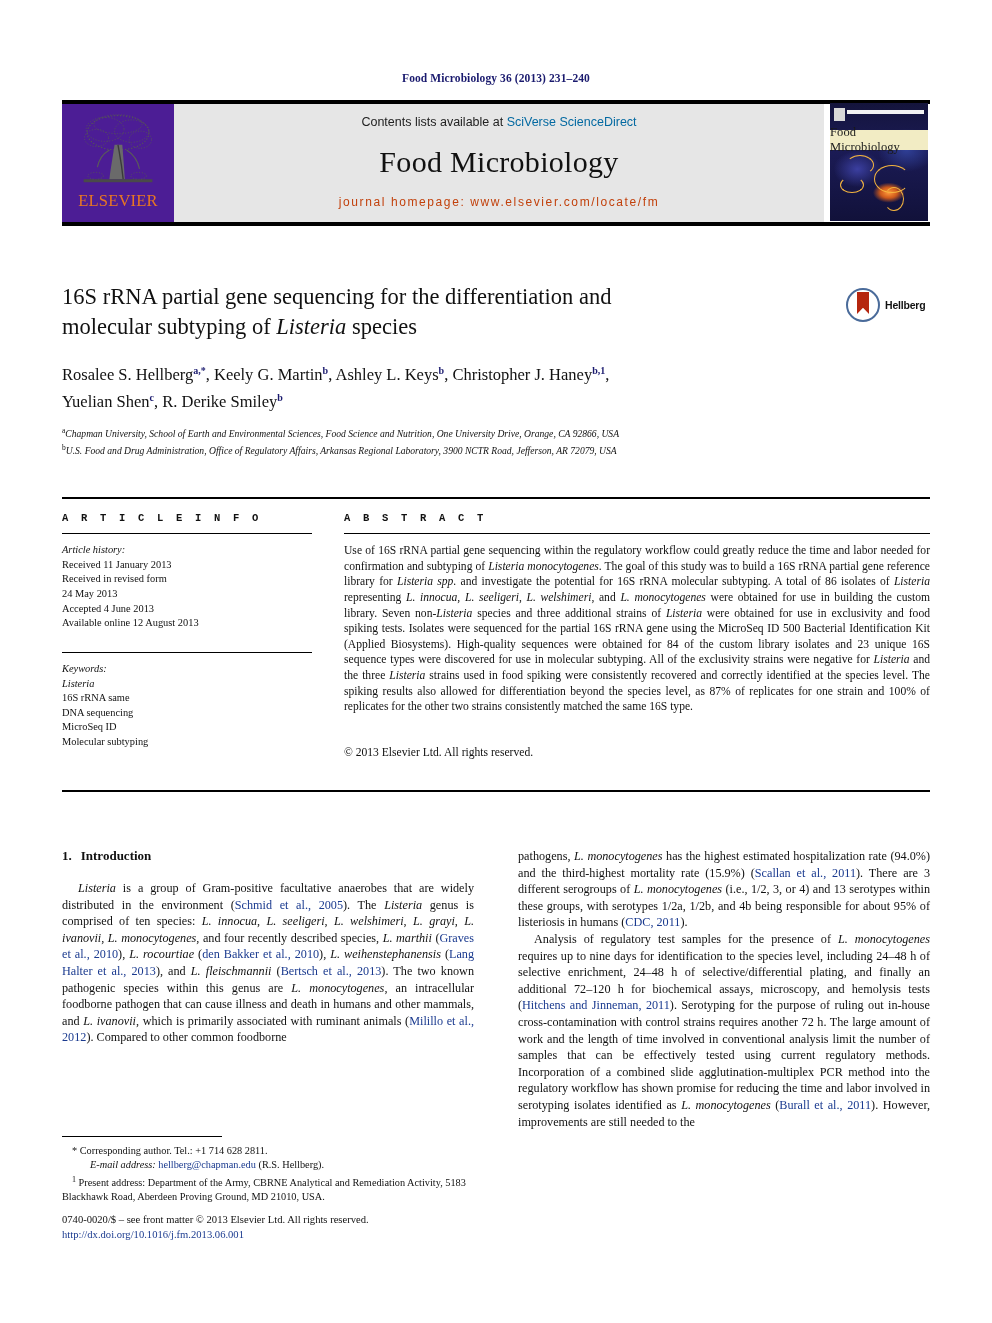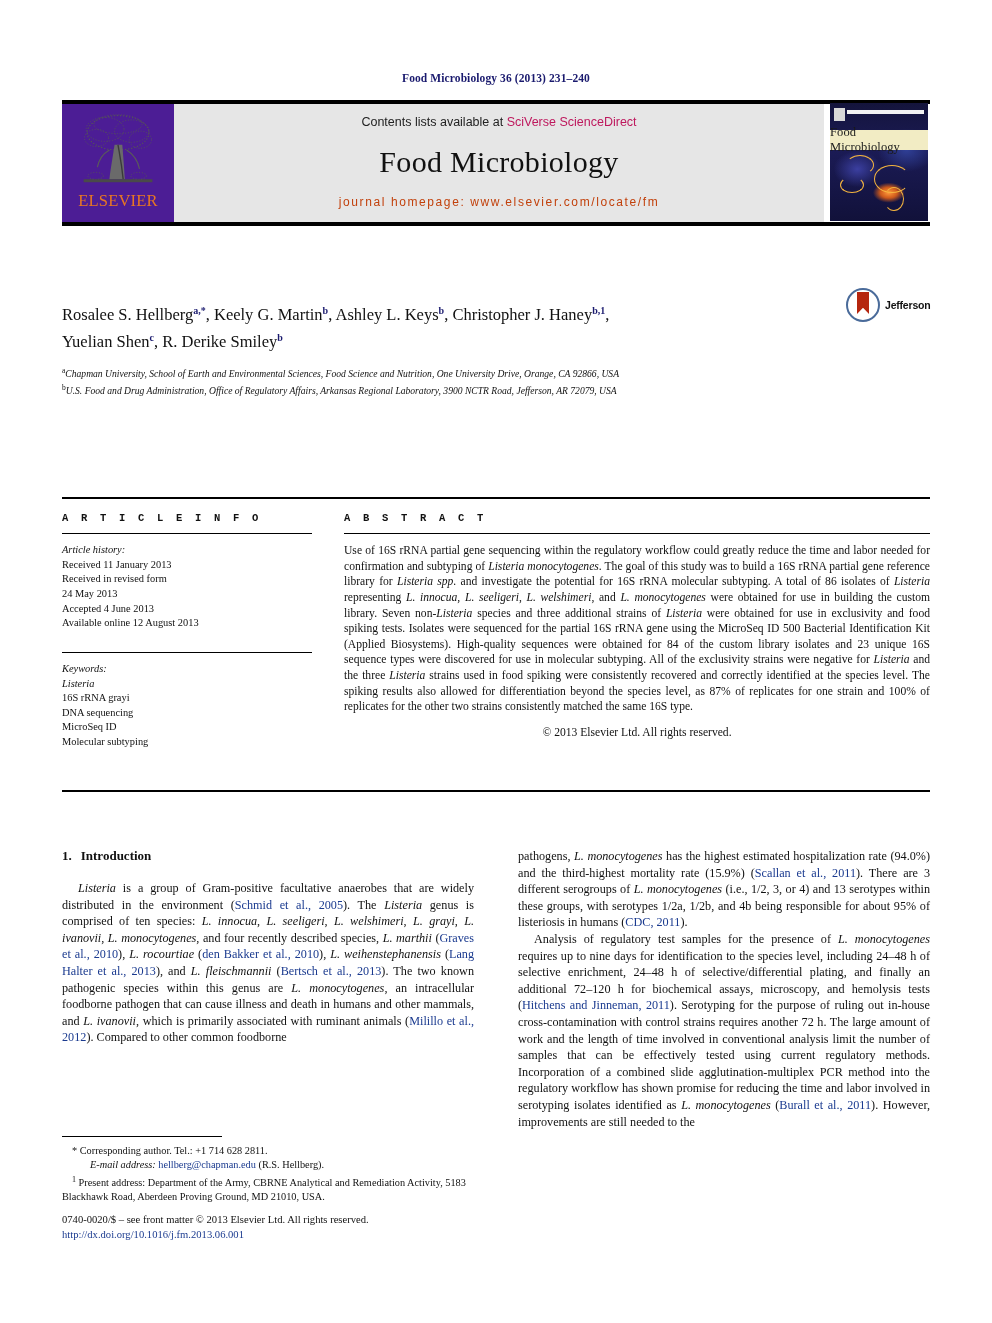--- a/index.html
+++ b/index.html
@@ -84,21 +84,21 @@
     justify-content: space-between;
     padding: 11px 0 13px 0;
     box-sizing: border-box;
   }
   .contents-line {
     font-family: "Liberation Sans", sans-serif;
     font-size: 12.5px;
     color: #222;
   }
   .contents-line .sd {
-    color: #be185d;
+    color: #0369a1;
   }
   .journal-title {
     font-family: "Liberation Serif", serif;
     font-size: 30px;
     color: #111;
     letter-spacing: .3px;
   }
   .homepage-line {
     font-family: "Liberation Sans", sans-serif;
     font-size: 12px;
@@ -284,22 +284,22 @@
   .info-body .ital { font-style: italic; }
   .kw-block { margin-top: 0; }
   .abs-text {
     font-size: 11.6px;
     line-height: 15.6px;
     text-align: justify;
     color: #111;
   }
   .abs-text em { }
   .abs-copy {
-    margin-top: 11px;
-    text-align: center;
+    margin-top: 31px;
+    text-align: left;
     font-size: 11.6px;
     color: #111;
   }
   .rule-bottom {
     position: absolute;
     left: 62px;
     top: 790px;
     width: 868px;
     height: 1.5px;
     background: #000;
@@ -430,24 +430,28 @@
       </div>
 
     </div>
     <div class="rule-thick"></div>
   </div>
 
   <div class="crossmark">
     <div class="cm-circle">
       <div class="cm-ribbon"></div>
     </div>
-    <div class="cm-label">Jefferson</div>
+    <div class="cm-label">Hellberg</div>
   </div>
 
   <div class="title-block">
+    <h1 class="art-title">
+      <span>16S rRNA partial gene sequencing for the differentiation and</span><br>
+      <span>molecular subtyping of </span><em>Listeria</em><span> species</span>
+    </h1>
 
     <div class="authors">
       <span><span>Rosalee S. Hellberg</span><sup>a,*</sup><span>, </span></span><span><span>Keely G. Martin</span><sup>b</sup><span>, </span></span><span><span>Ashley L. Keys</span><sup>b</sup><span>, </span></span><span><span>Christopher J. Haney</span><sup>b,1</sup><span>, </span></span><br><span><span>Yuelian Shen</span><sup>c</sup><span>, </span></span><span><span>R. Derike Smiley</span><sup>b</sup></span>
     </div>
 
     <div class="affils">
       <div><sup>a</sup><span>Chapman University, School of Earth and Environmental Sciences, Food Science and Nutrition, One University Drive, Orange, CA 92866, USA</span></div>
       <div><sup>b</sup><span>U.S. Food and Drug Administration, Office of Regulatory Affairs, Arkansas Regional Laboratory, 3900 NCTR Road, Jefferson, AR 72079, USA</span></div>
     </div>
   </div>
@@ -462,21 +466,21 @@
       <div>Received 11 January 2013</div>
       <div>Received in revised form</div>
       <div>24 May 2013</div>
       <div>Accepted 4 June 2013</div>
       <div>Available online 12 August 2013</div>
     </div>
     <div class="thinrule" style="margin-top:21px;"></div>
     <div class="info-body kw-block">
       <div class="ital">Keywords:</div>
       <div class="ital">Listeria</div>
-      <div>16S rRNA grayi</div>
+      <div>16S rRNA same</div>
       <div>DNA sequencing</div>
       <div>MicroSeq ID</div>
       <div>Molecular subtyping</div>
     </div>
   </div>
 
   <div class="abs-col">
     <div class="sec-caps">A B S T R A C T</div>
     <div class="thinrule"></div>
     <div class="abs-text">Use of 16S rRNA partial gene sequencing within the regulatory workflow could greatly reduce the time and labor needed for confirmation and subtyping of <em>Listeria monocytogenes</em>. The goal of this study was to build a 16S rRNA partial gene reference library for <em>Listeria spp.</em> and investigate the potential for 16S rRNA molecular subtyping. A total of 86 isolates of <em>Listeria</em> representing <em>L. innocua</em>, <em>L. seeligeri</em>, <em>L. welshimeri</em>, and <em>L. monocytogenes</em> were obtained for use in building the custom library. Seven non-<em>Listeria</em> species and three additional strains of <em>Listeria</em> were obtained for use in exclusivity and food spiking tests. Isolates were sequenced for the partial 16S rRNA gene using the MicroSeq ID 500 Bacterial Identification Kit (Applied Biosystems). High-quality sequences were obtained for 84 of the custom library isolates and 23 unique 16S sequence types were discovered for use in molecular subtyping. All of the exclusivity strains were negative for <em>Listeria</em> and the three <em>Listeria</em> strains used in food spiking were consistently recovered and correctly identified at the species level. The spiking results also allowed for differentiation beyond the species level, as 87% of replicates for one strain and 100% of replicates for the other two strains consistently matched the same 16S type.</div>

